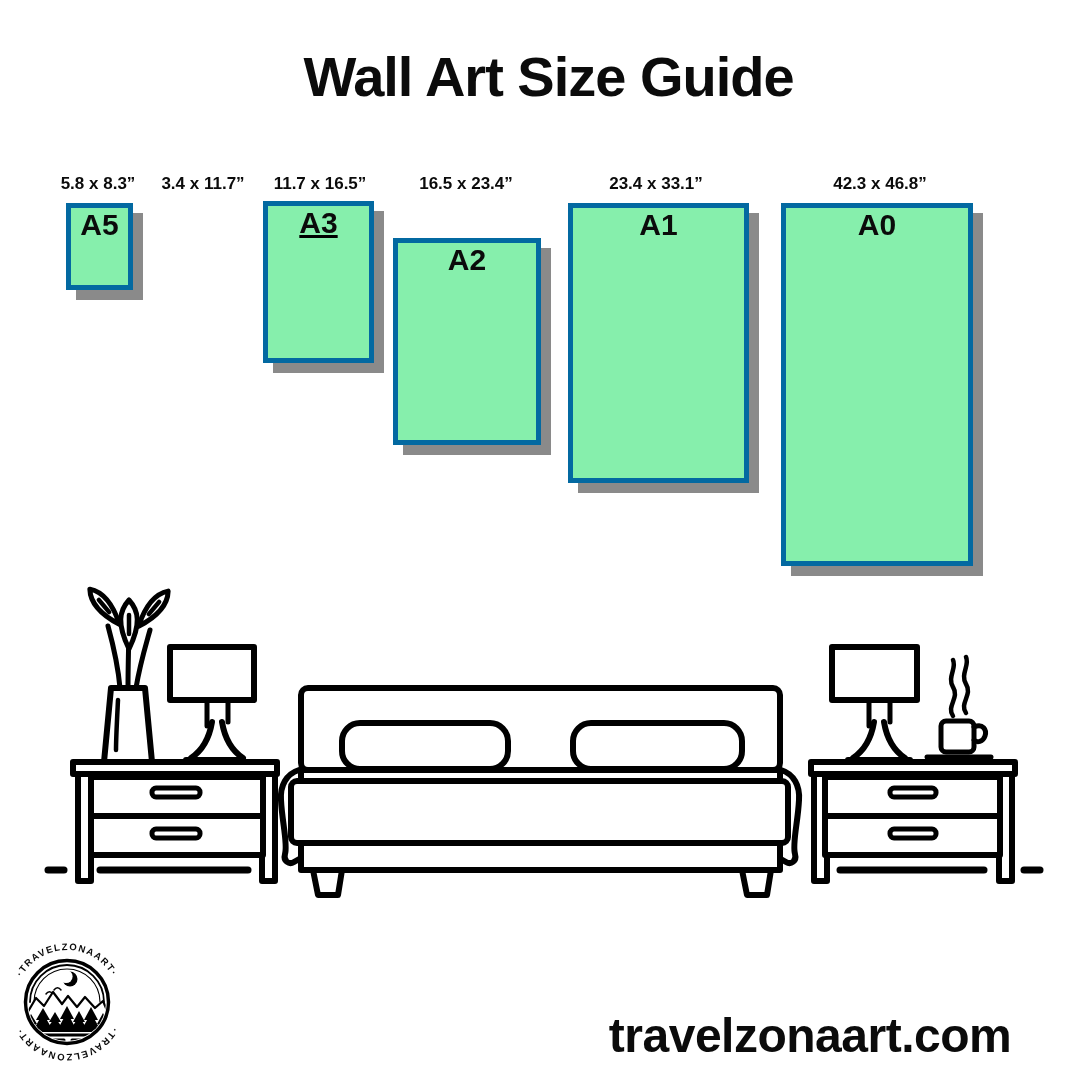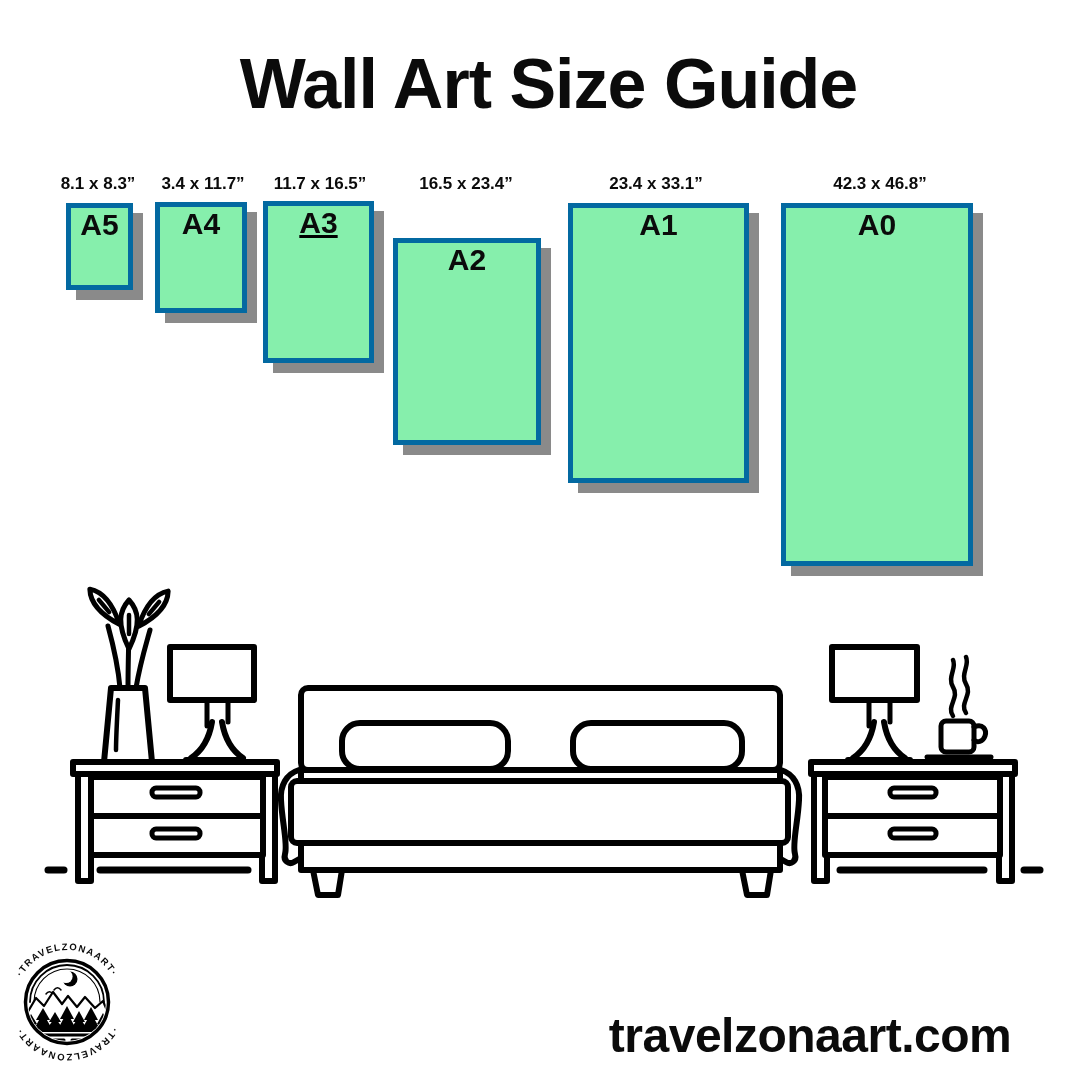--- a/index.html
+++ b/index.html
@@ -11,21 +11,21 @@
     overflow: hidden;
     font-family: "Liberation Sans", sans-serif;
     color: #000;
   }
 
   
   .title {
     position: absolute;
     left: 17px; right: 0; top: 44px;
     text-align: center;
-    font-size: 70px;
+    font-size: 56px;
     font-weight: 700;
     letter-spacing: -1px;
     color: #0b0b0b;
   }
 
   
   .panel {
     position: absolute;
     box-sizing: border-box;
     border: 5px solid #0369a1;
@@ -80,32 +80,29 @@
     color: #0b0b0b;
   }
 </style>
 </head>
 <body>
 
 <div id="canvas">
 
   <div class="title">Wall Art Size Guide</div>
 
-  <div class="dim-label dim-a5">8.1 x 8.3”</div>
+  <div class="dim-label dim-a5">5.8 x 8.3”</div>
   <div class="dim-label dim-a4">3.4 x 11.7”</div>
   <div class="dim-label dim-a3">11.7 x 16.5”</div>
   <div class="dim-label dim-a2">16.5 x 23.4”</div>
   <div class="dim-label dim-a1">23.4 x 33.1”</div>
   <div class="dim-label dim-a0">42.3 x 46.8”</div>
 
   <div class="panel panel-a5">
     <span class="code">A5</span>
-  </div>
-  <div class="panel panel-a4">
-    <span class="code">A4</span>
   </div>
   <div class="panel panel-a3">
     <span class="code">A3</span>
   </div>
   <div class="panel panel-a2">
     <span class="code">A2</span>
   </div>
   <div class="panel panel-a1">
     <span class="code">A1</span>
   </div>

